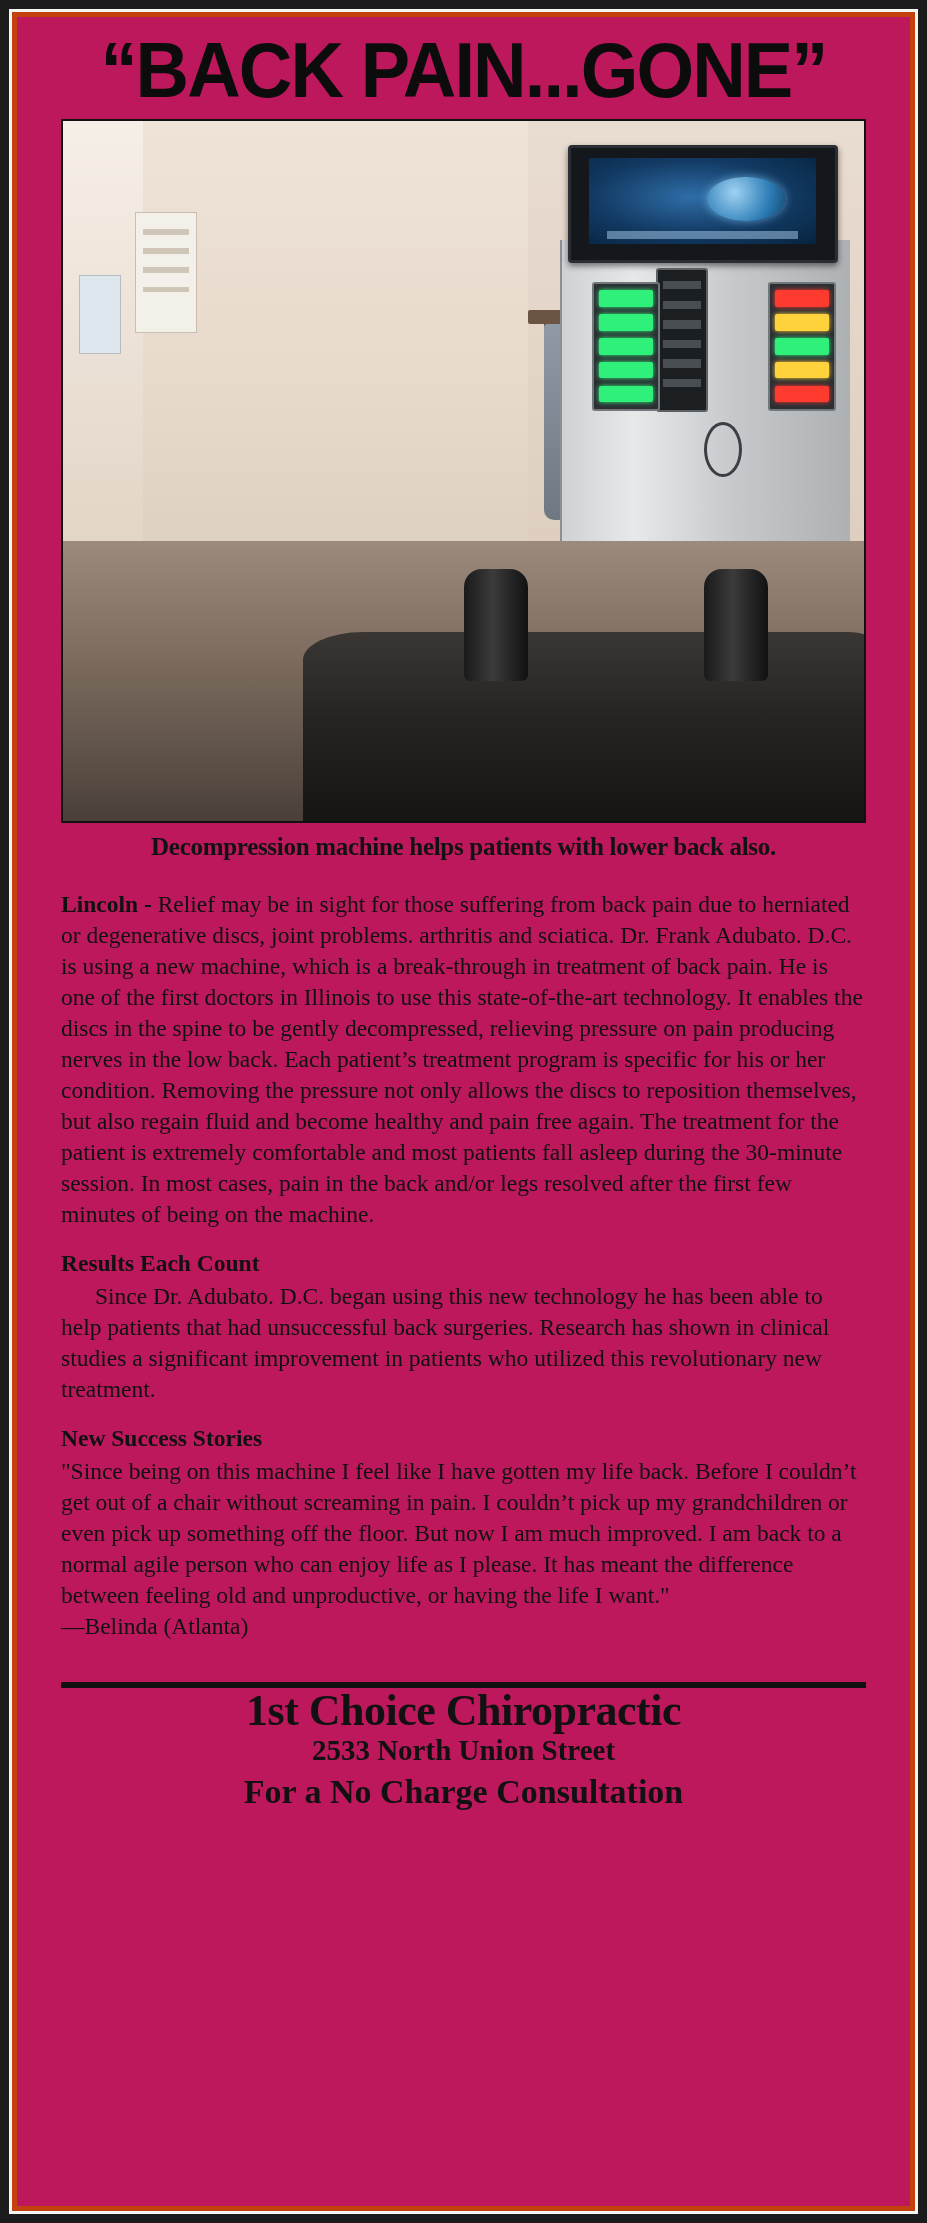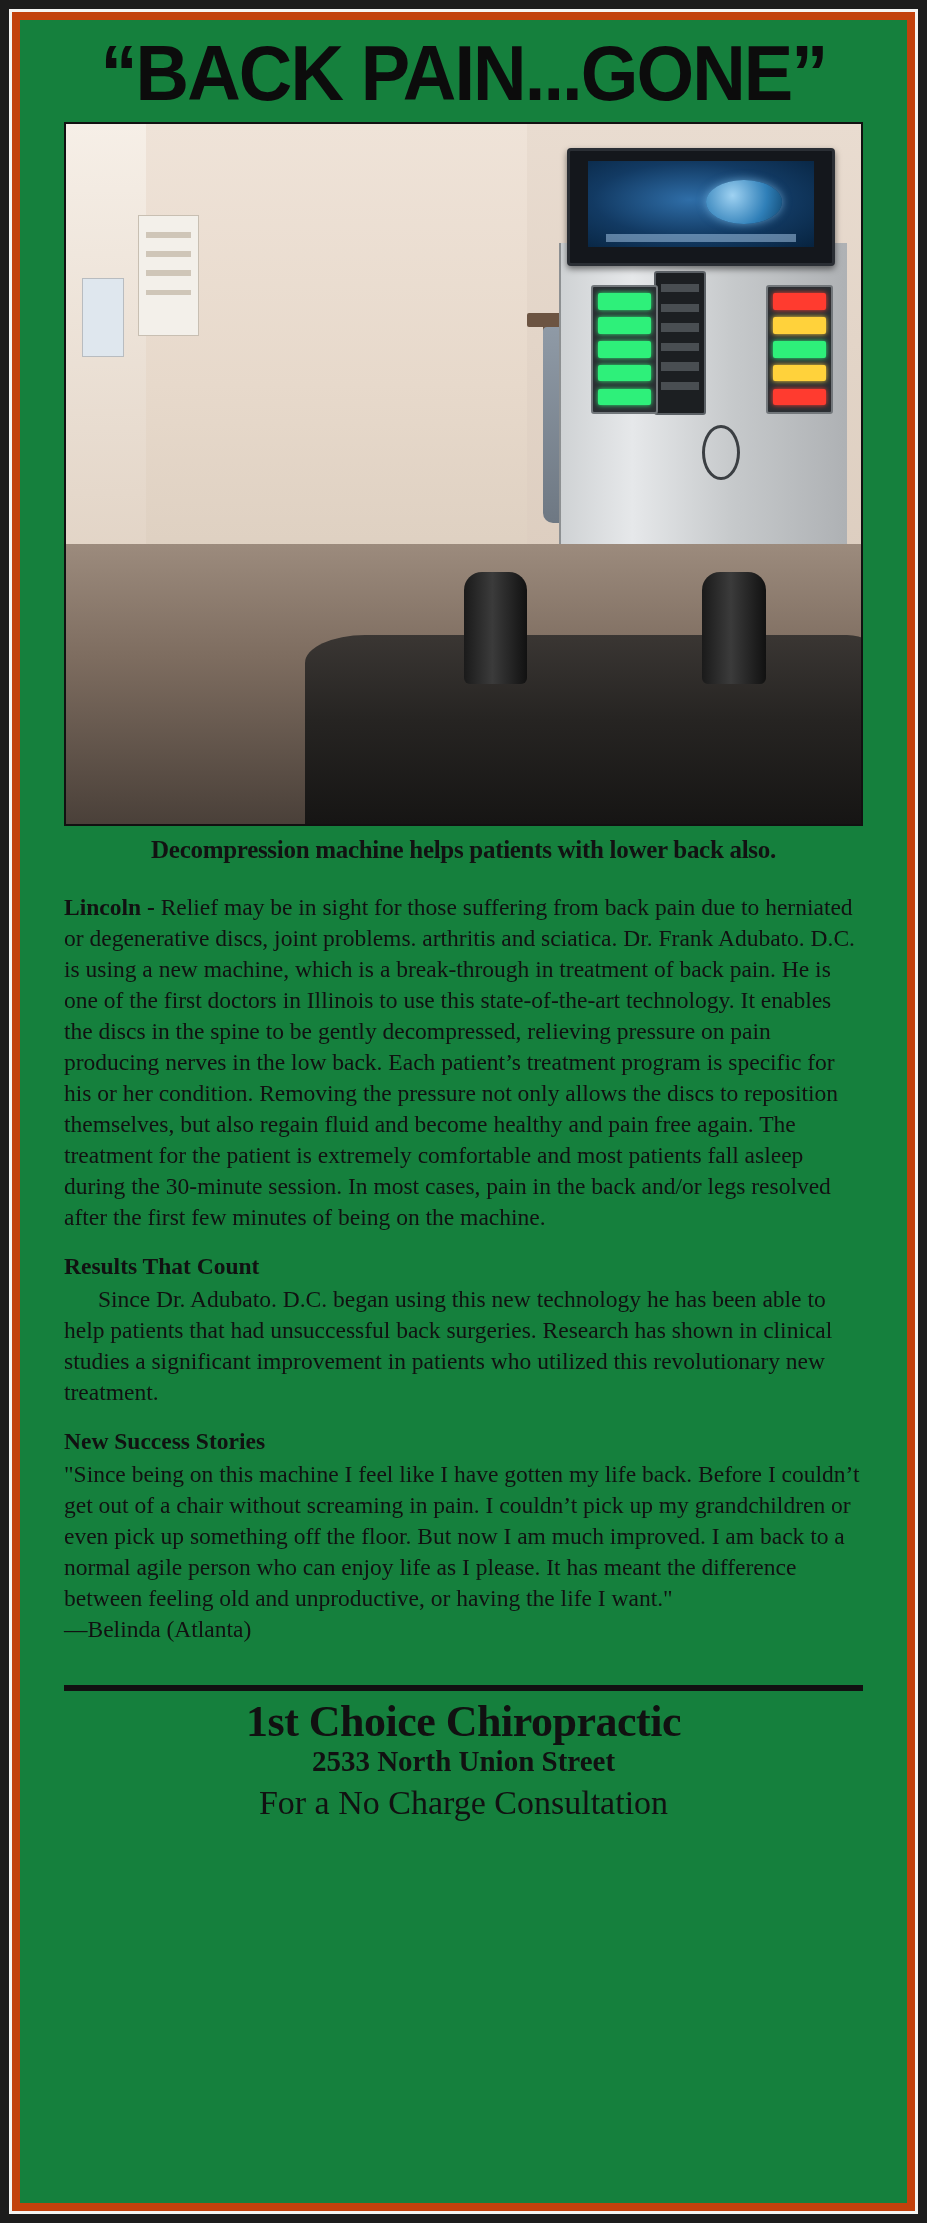--- a/index.html
+++ b/index.html
@@ -17,22 +17,22 @@
     width: 927px;
     height: 2223px;
     box-sizing: border-box;
     background: #1c1c1c;
     padding: 12px;
   }
   .ad-frame {
     box-sizing: border-box;
     width: 100%;
     height: 100%;
-    background: #15803d;
-    border: 8px solid #c2410c;
+    background: #be185d;
+    border: 5px solid #c2410c;
     outline: 3px solid #f4f4f2;
     padding: 14px 22px 0 22px;
     display: flex;
     flex-direction: column;
   }
   
   .headline {
     text-align: center;
     font-family: "Liberation Sans", sans-serif;
     font-weight: bold;
@@ -211,38 +211,37 @@
   .subhead {
     font-weight: bold;
     font-size: 23.5px;
     margin: 0 0 2px 0;
   }
   .indent { text-indent: 34px; }
   
   .footer {
     margin: 6px 22px 0 22px;
     border-top: 6px solid #111;
-    padding-top: 8px;
     text-align: center;
     font-family: "Liberation Serif", serif;
     color: #111;
   }
   .biz-name {
     font-weight: bold;
     font-size: 44px;
     letter-spacing: -0.5px;
     line-height: 1.05;
   }
   .biz-addr {
     font-weight: bold;
     font-size: 29px;
     line-height: 1.12;
   }
   .consult {
-    font-weight: normal;
+    font-weight: bold;
     font-size: 34px;
     margin-top: 6px;
     line-height: 1.1;
   }
   .phone {
     font-weight: bold;
     font-size: 34px;
     line-height: 1.1;
   }
 </style>
@@ -334,21 +333,21 @@
         </div>
       </div>
     </div>
 
     <div class="caption">Decompression machine helps patients with lower back also.</div>
 
     <div class="body-copy">
       <p><span class="lead-city">Lincoln -</span><span> Relief may be in sight for those suffering from back pain due to herniated or degenerative discs, joint problems. arthritis and sciatica. Dr. Frank Adubato. D.C. is using a new machine, which is a break-through in treatment of back pain. He is one of the first doctors in Illinois to use this state-of-the-art technology. It enables the discs in the spine to be gently decompressed, relieving pressure on pain producing nerves in the low back. Each patient’s treatment program is specific for his or her condition. Removing the pressure not only allows the discs to reposition themselves, but also regain fluid and become healthy and pain free again. The treatment for the patient is extremely comfortable and most patients fall asleep during the 30-minute session. In most cases, pain in the back and/or legs resolved after the first few minutes of being on the machine.</span></p>
 
       <div>
-        <div class="subhead">Results That Count</div>
+        <div class="subhead">Results Each Count</div>
         <p class="indent">Since Dr. Adubato. D.C. began using this new technology he has been able to help patients that had unsuccessful back surgeries. Research has shown in clinical studies a significant improvement in patients who utilized this revolutionary new treatment.</p>
       </div>
 
       <div>
         <div class="subhead">New Success Stories</div>
         <p style="margin-bottom:0">"Since being on this machine I feel like I have gotten my life back. Before I couldn’t get out of a chair without screaming in pain. I couldn’t pick up my grandchildren or even pick up something off the floor. But now I am much improved. I am back to a normal agile person who can enjoy life as I please. It has meant the difference between feeling old and unproductive, or having the life I want."</p>
         <p>—Belinda (Atlanta)</p>
       </div>
     </div>
 

